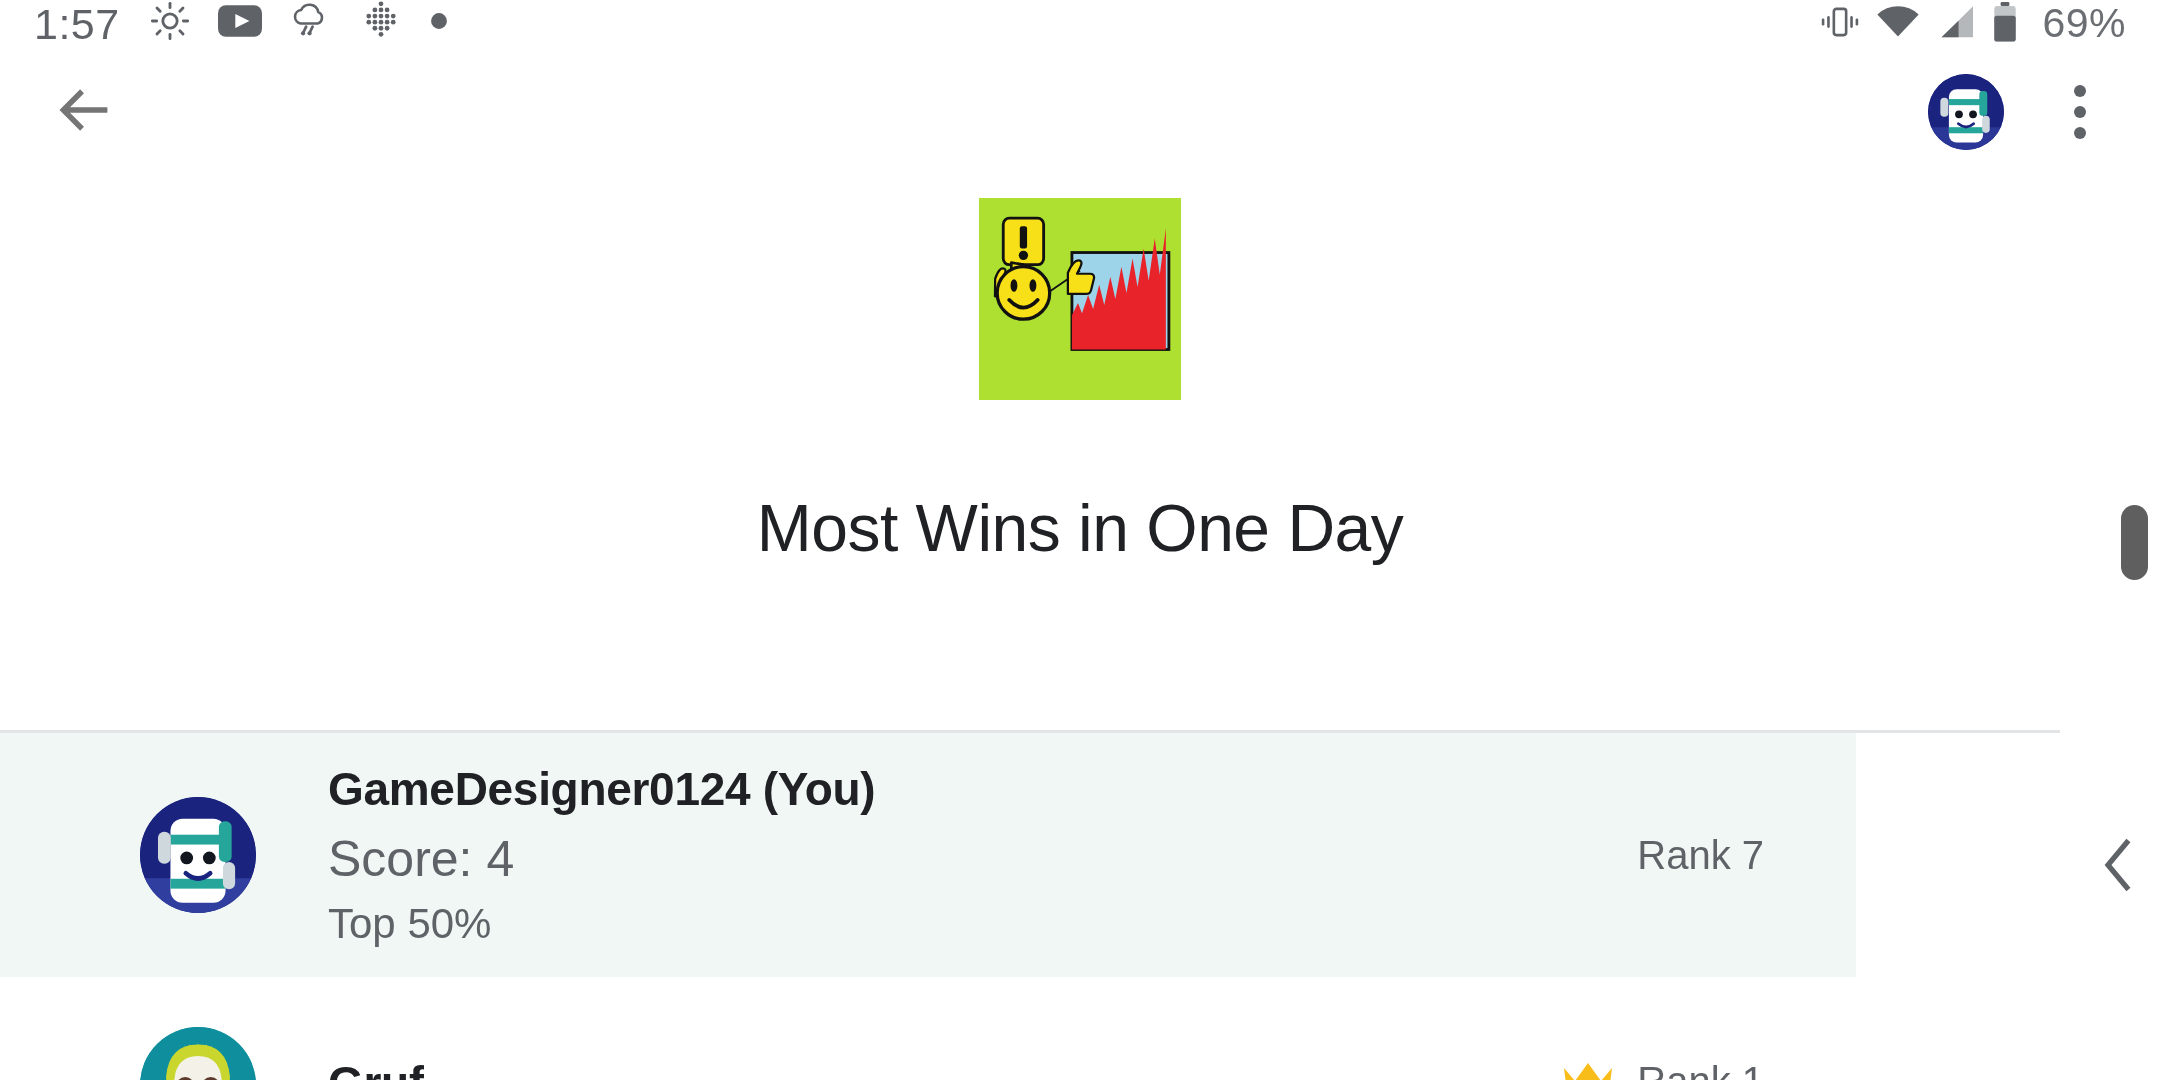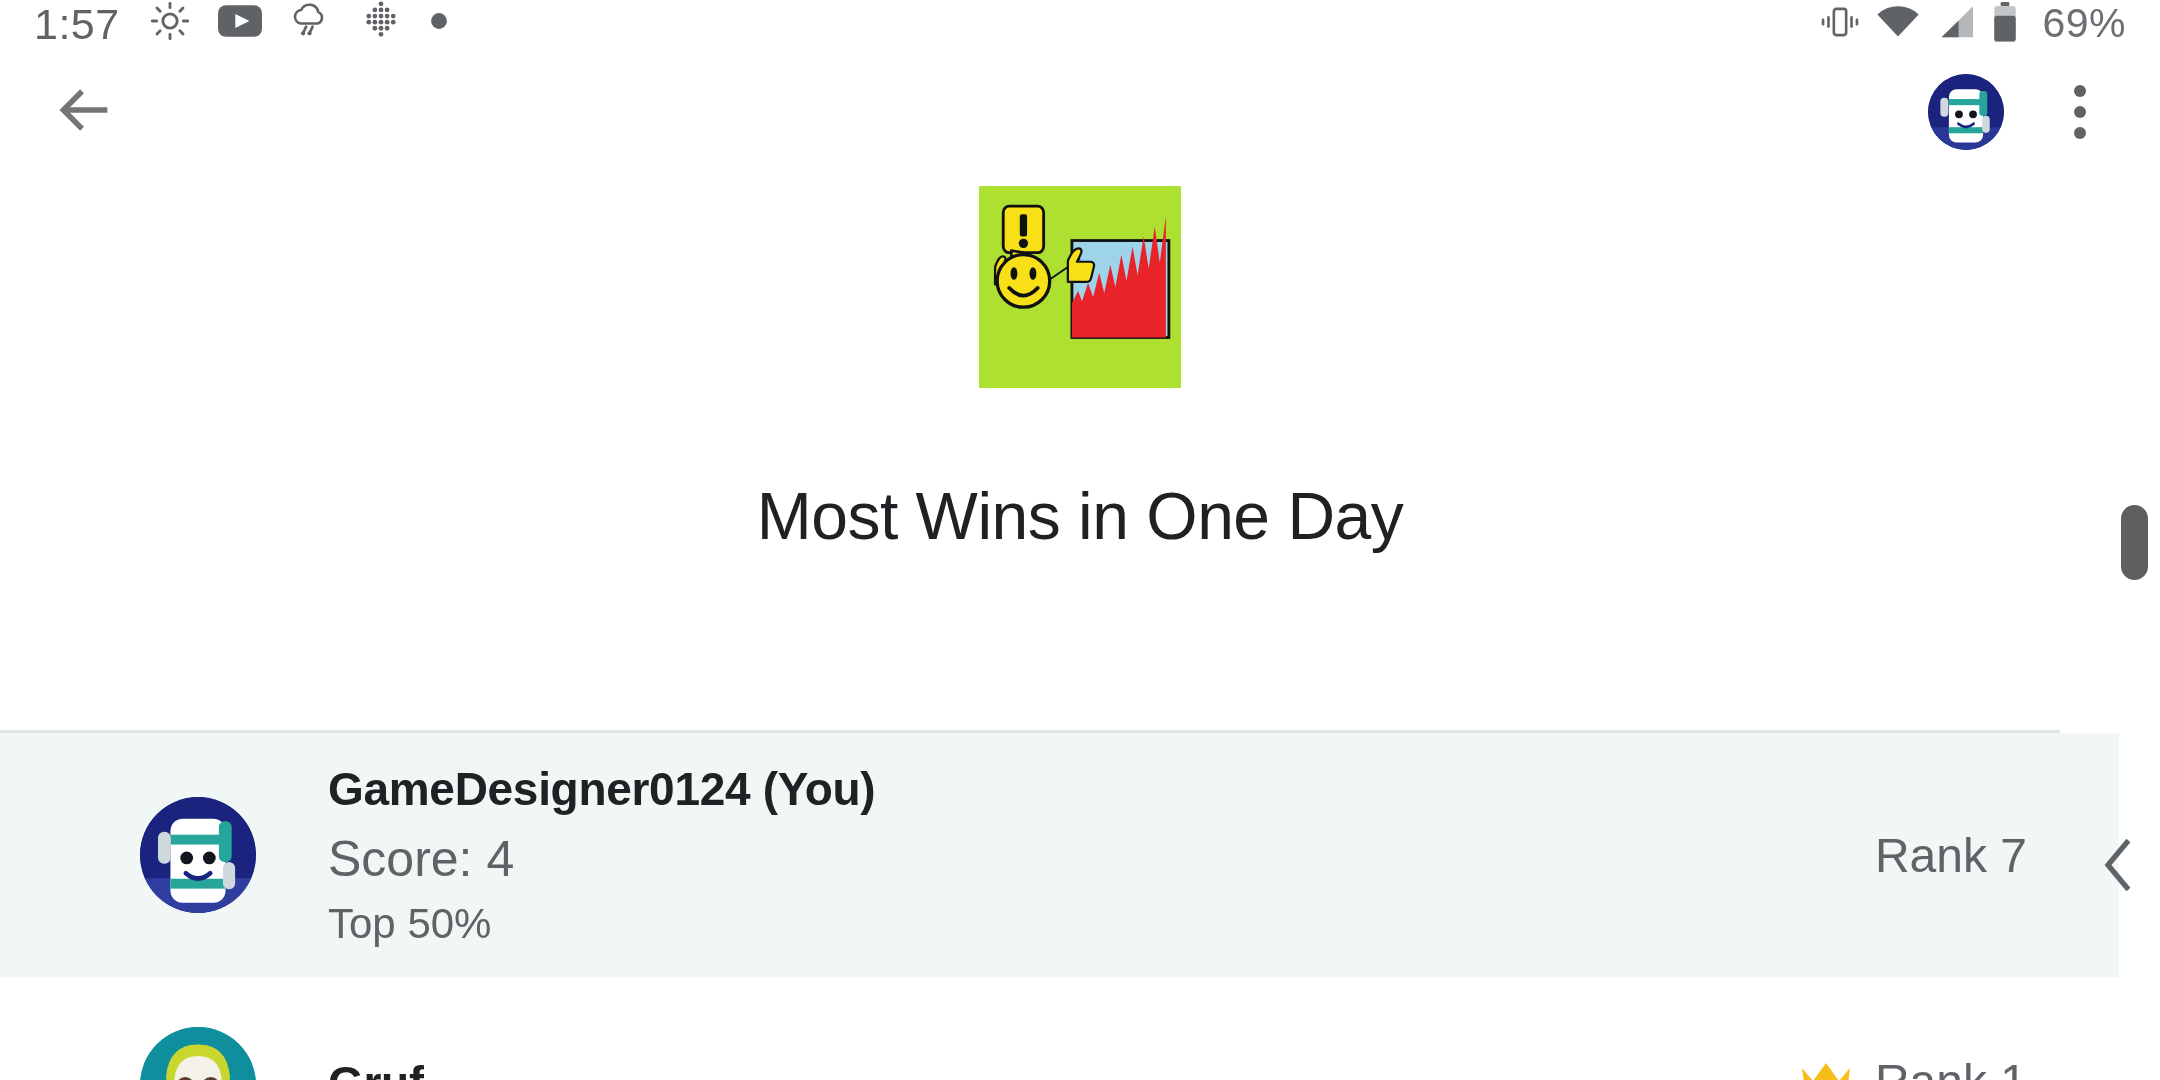--- a/index.html
+++ b/index.html
@@ -37,21 +37,21 @@
     background:#1a237e; position:relative; cursor:pointer; flex:none;
   }
   .overflow-btn {
     width:64px; height:76px; display:flex; flex-direction:column;
     align-items:center; justify-content:center; gap:9px; cursor:pointer; margin-right:6px;
   }
   .overflow-btn i { width:12px; height:12px; border-radius:50%; background:#5f6368; display:block; }
 
   
   .hero {
-    position:absolute; top:186px; left:0; width:2160px;
+    position:absolute; top:198px; left:0; width:2160px;
     display:flex; flex-direction:column; align-items:center;
   }
   .game-art {
     width:202px; height:202px; background:#aee032; position:relative; overflow:hidden;
   }
   .page-title {
     margin-top:90px; font-size:66px; color:#202124; font-weight:400; letter-spacing:-0.5px;
   }
 
   
@@ -59,35 +59,35 @@
     position:absolute; top:617px; left:66px;
     display:flex; align-items:center; gap:26px; cursor:pointer;
   }
   .filter-label { font-size:48px; color:#202124; }
   .caret { width:0; height:0; border-left:19px solid transparent; border-right:19px solid transparent;
            border-top:20px solid #757575; margin-top:6px; }
 
   
   .divider { position:absolute; top:730px; left:0; width:2060px; height:3px; background:#e2e4e5; }
   .row {
-    position:absolute; left:0; width:2119px; display:flex; align-items:center; padding:0 0 0 140px;
+    position:absolute; left:0; width:1856px; display:flex; align-items:center; padding:0 0 0 140px;
   }
   .row-you { top:733px; height:244px; background:#f1f7f5; }
   .row-next { top:977px; height:150px; background:#ffffff; }
 
   .avatar-lg { width:116px; height:116px; border-radius:50%; overflow:hidden; position:relative; flex:none; }
   .avatar-teal { background:#0f8f9e; }
   .avatar-blue { background:#1a237e; }
 
   .row-text { margin-left:72px; display:flex; flex-direction:column; justify-content:center; }
   .row-name { font-size:46px; color:#202124; font-weight:bold; letter-spacing:-0.3px; }
   .row-sub { font-size:50px; color:#5f6368; margin-top:14px; }
   .row-sub2 { font-size:42px; color:#5f6368; margin-top:12px; }
   .row-right { margin-left:auto; display:flex; align-items:center; gap:22px; padding-right:92px; }
-  .rank-text { font-size:48px; color:#5f6368; }
+  .rank-text { font-size:40px; color:#5f6368; }
 
   
   .row-next .avatar-lg { margin-top:66px; }
   .row-next .row-text { margin-top:62px; }
   .row-next .row-right { margin-top:58px; }
   .name-clip { width:96px; overflow:hidden; white-space:nowrap; display:block; }
 
   
   .scrollbar-thumb {
     position:absolute; right:12px; top:505px; width:27px; height:75px;

